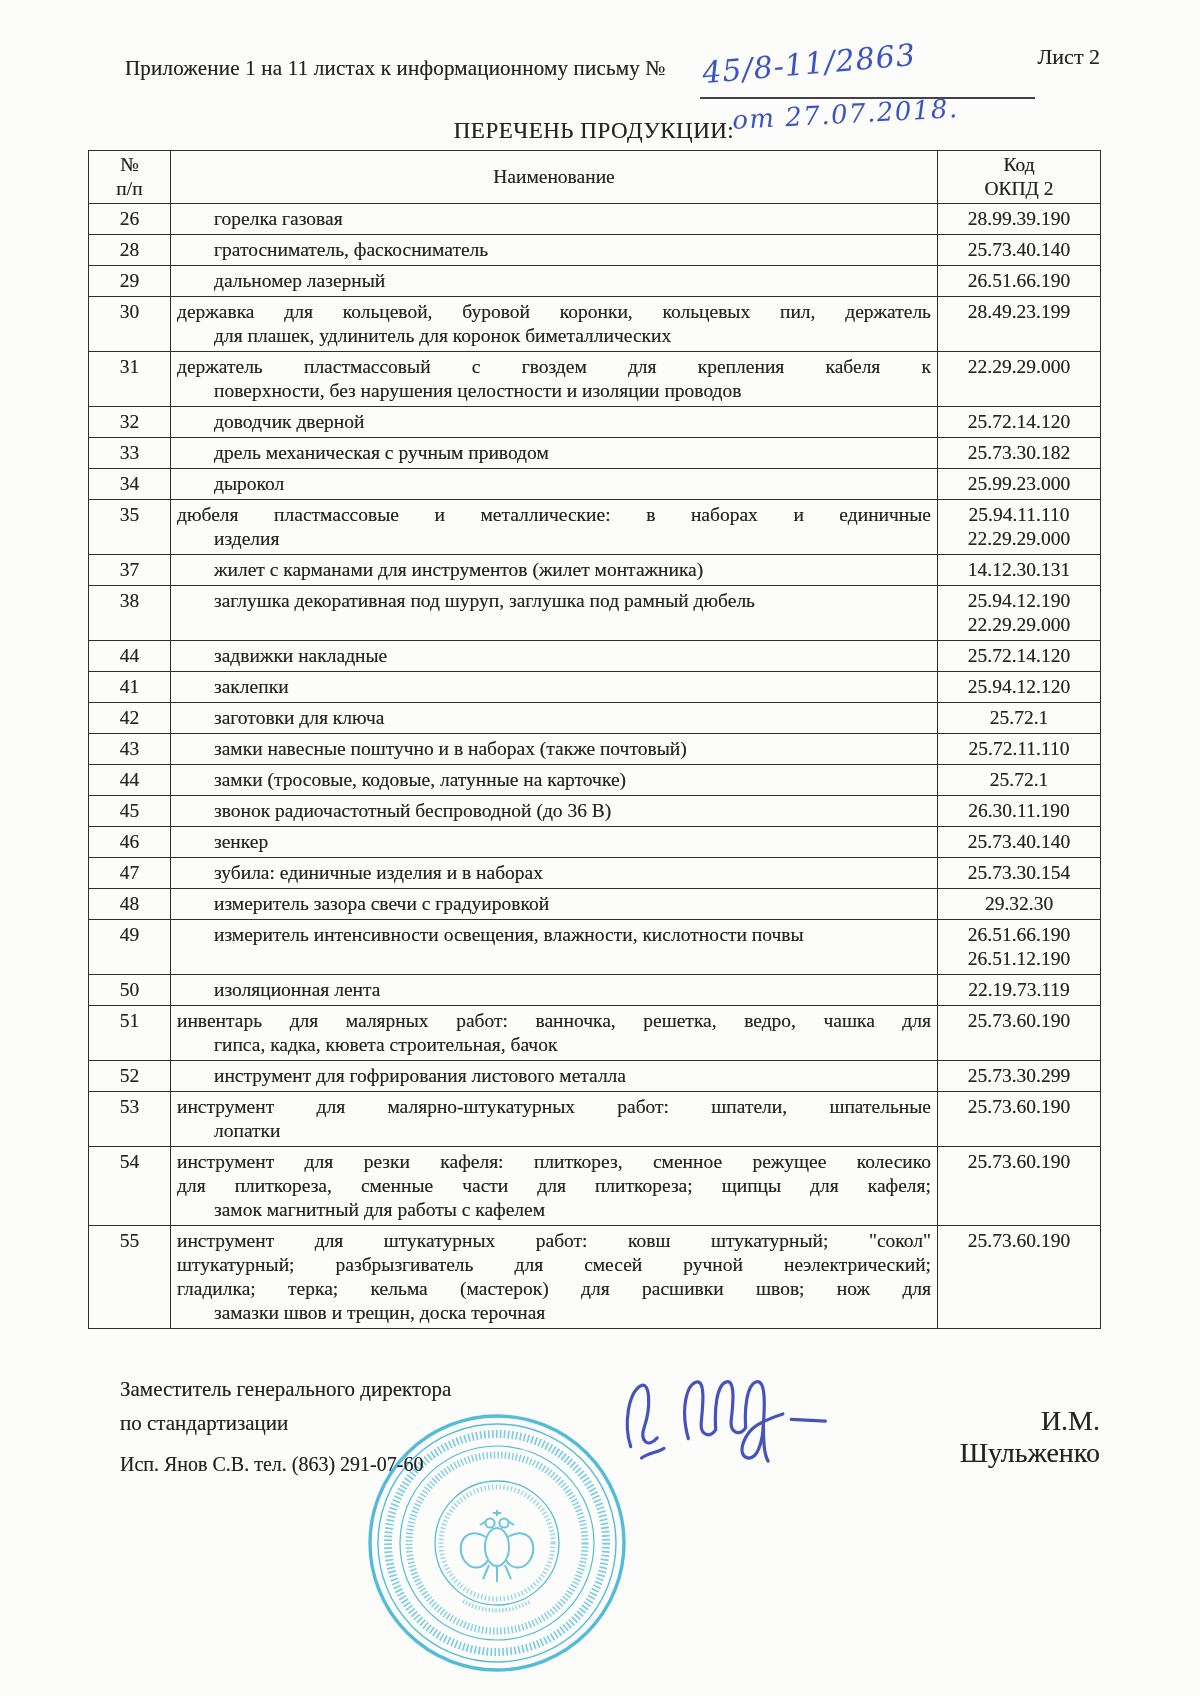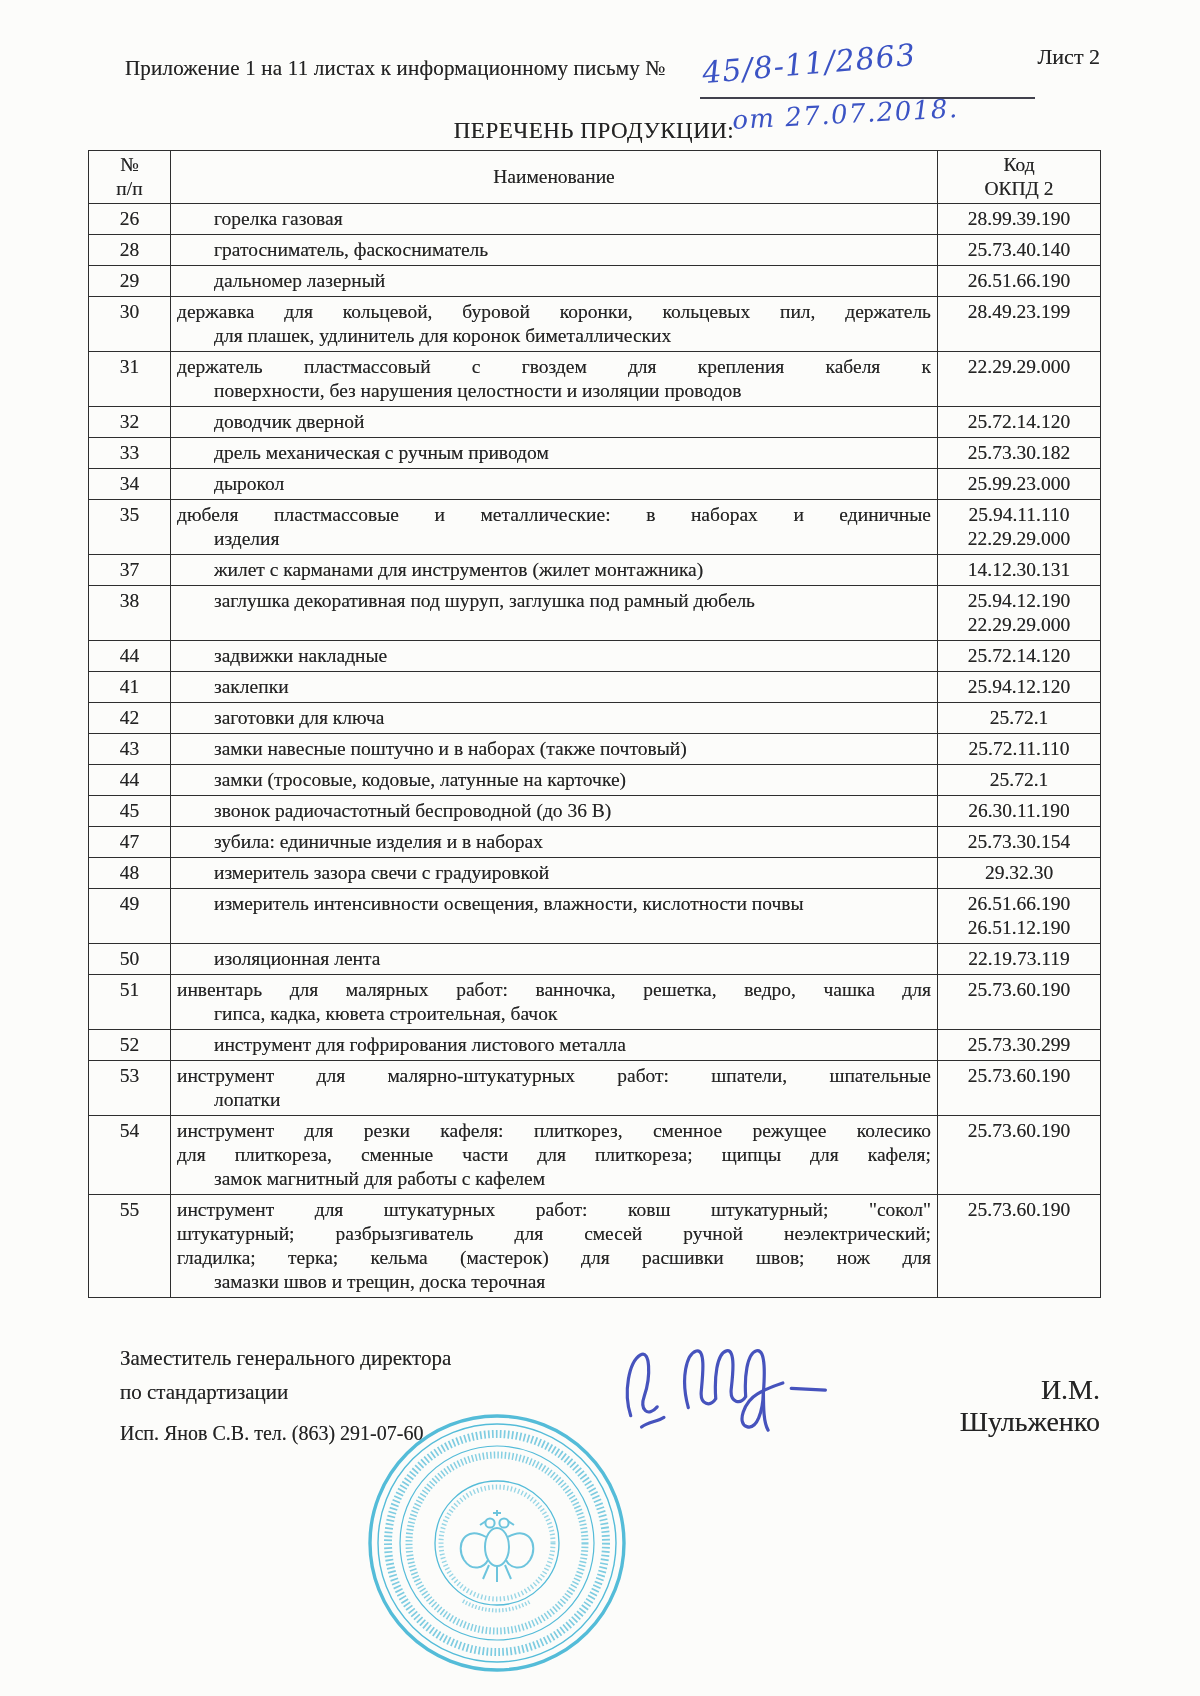--- a/index.html
+++ b/index.html
@@ -246,20 +246,29 @@
         <tr>
           <td class="c-num">45</td>
           <td class="c-name">
             <div class="lline">звонок радиочастотный беспроводной (до 36 В)</div>
           </td>
           <td class="c-code">
             <div class="code-line">26.30.11.190</div>
           </td>
         </tr>
         <tr>
+          <td class="c-num">46</td>
+          <td class="c-name">
+            <div class="lline">зенкер</div>
+          </td>
+          <td class="c-code">
+            <div class="code-line">25.73.40.140</div>
+          </td>
+        </tr>
+        <tr>
           <td class="c-num">47</td>
           <td class="c-name">
             <div class="lline">зубила: единичные изделия и в наборах</div>
           </td>
           <td class="c-code">
             <div class="code-line">25.73.30.154</div>
           </td>
         </tr>
         <tr>
           <td class="c-num">48</td>

